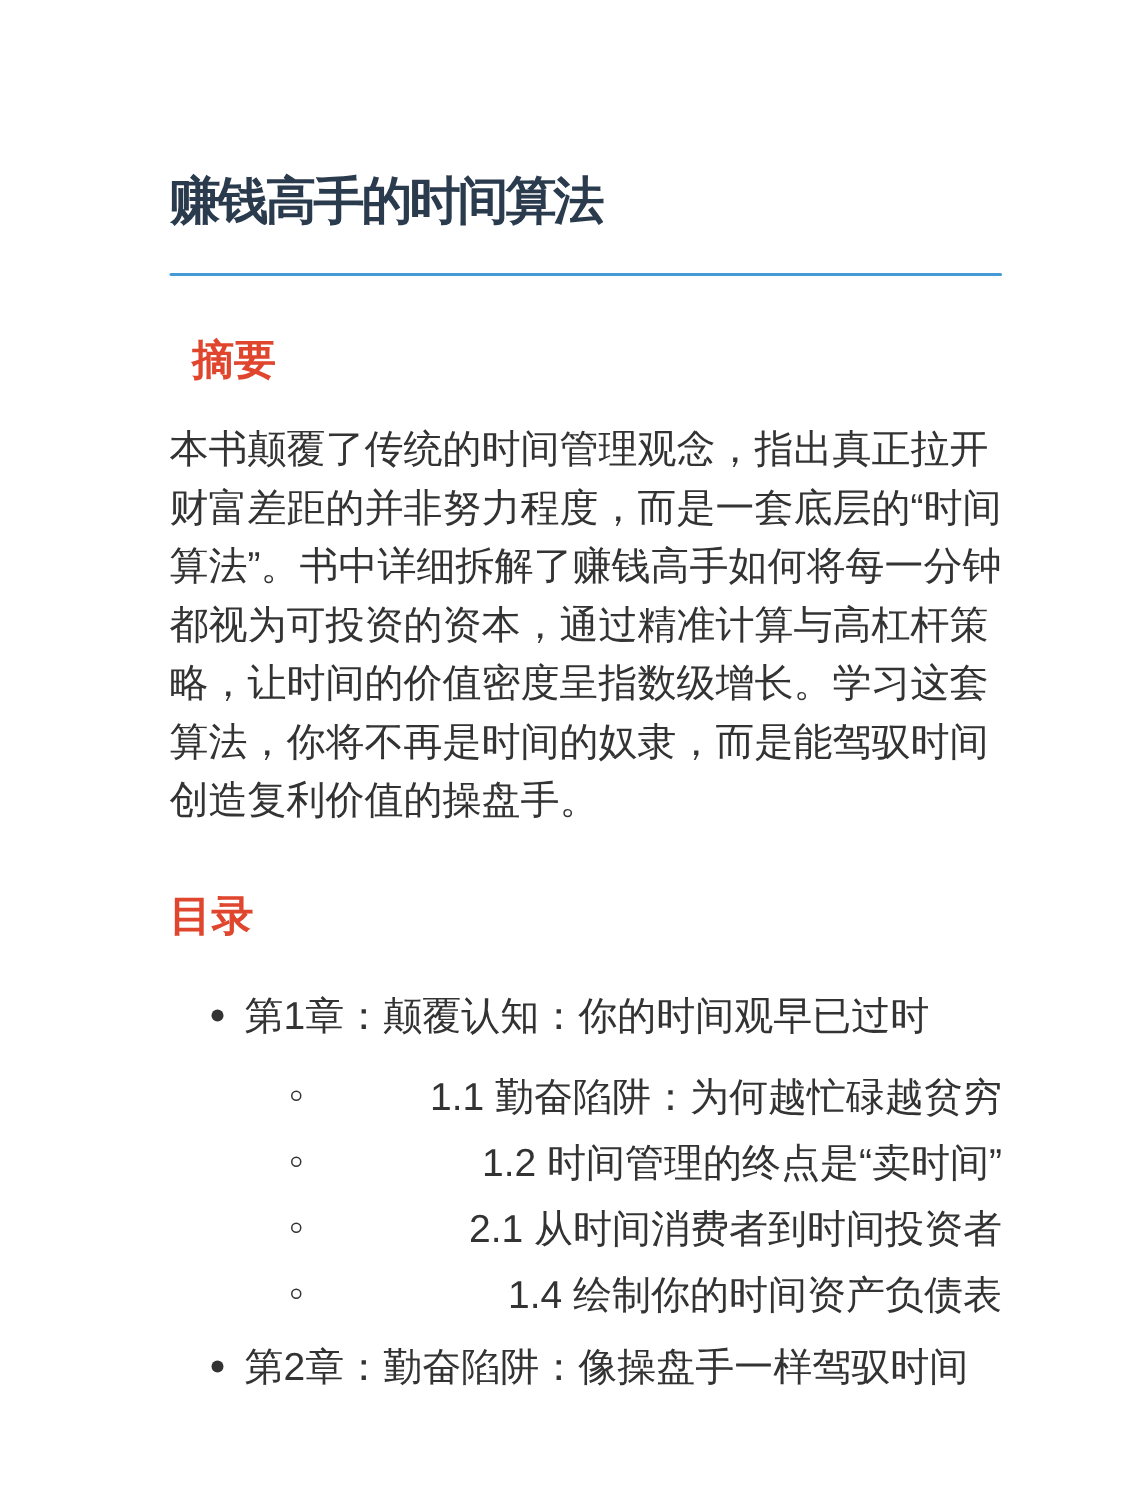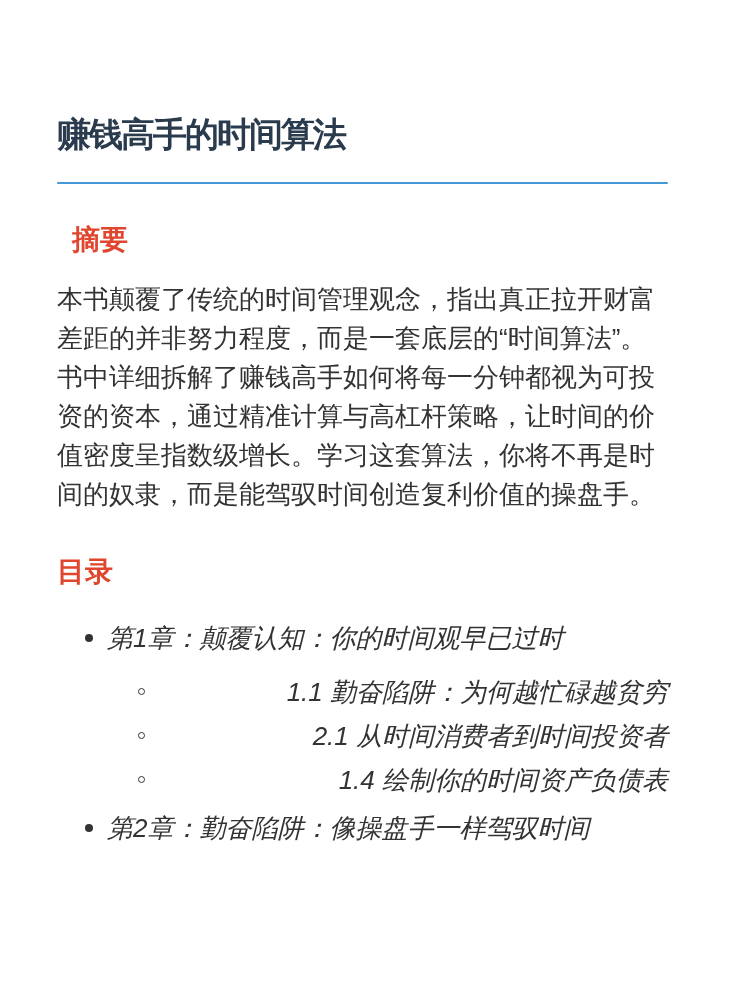--- a/index.html
+++ b/index.html
@@ -12,21 +12,21 @@
     -webkit-font-smoothing: antialiased;
   }
   .page {
     position: relative;
     width: 750px;
     height: 1000px;
     background: #ffffff;
     overflow: hidden;
   }
   .content {
-    padding: 112px 82px 0 57px;
+    padding: 112px 82px 0 113px;
   }
   h1.doc-title {
     margin: 0;
     font-size: 34px;
     line-height: 44px;
     letter-spacing: -2px;
     font-weight: 700;
     color: #2b3b4e;
   }
   .divider {
@@ -55,21 +55,20 @@
     list-style: none;
     margin: 31px 0 0 0;
     padding: 0;
     color: #333333;
     font-size: 26px;
     line-height: 34px;
   }
   li.chapter-item {
     position: relative;
     padding-left: 50px;
-    font-style: italic;
   }
   li.chapter-item + li.chapter-item {
     margin-top: 14px;
   }
   li.chapter-item > .bullet-dot {
     position: absolute;
     left: 28px;
     top: 13px;
     width: 8px;
     height: 8px;
@@ -119,20 +118,24 @@
       <li class="chapter-item">
         <span class="bullet-dot"></span>
         <span>第1章：颠覆认知：你的时间观早已过时</span>
         <ul class="section-list">
           <li class="section-item">
             <span class="bullet-circle"></span>
             <span>1.1 勤奋陷阱：为何越忙碌越贫穷</span>
           </li>
           <li class="section-item">
             <span class="bullet-circle"></span>
+            <span>1.2 时间管理的终点是“卖时间”</span>
+          </li>
+          <li class="section-item">
+            <span class="bullet-circle"></span>
             <span>2.1 从时间消费者到时间投资者</span>
           </li>
           <li class="section-item">
             <span class="bullet-circle"></span>
             <span>1.4 绘制你的时间资产负债表</span>
           </li>
         </ul>
       </li>
 
       <li class="chapter-item">

